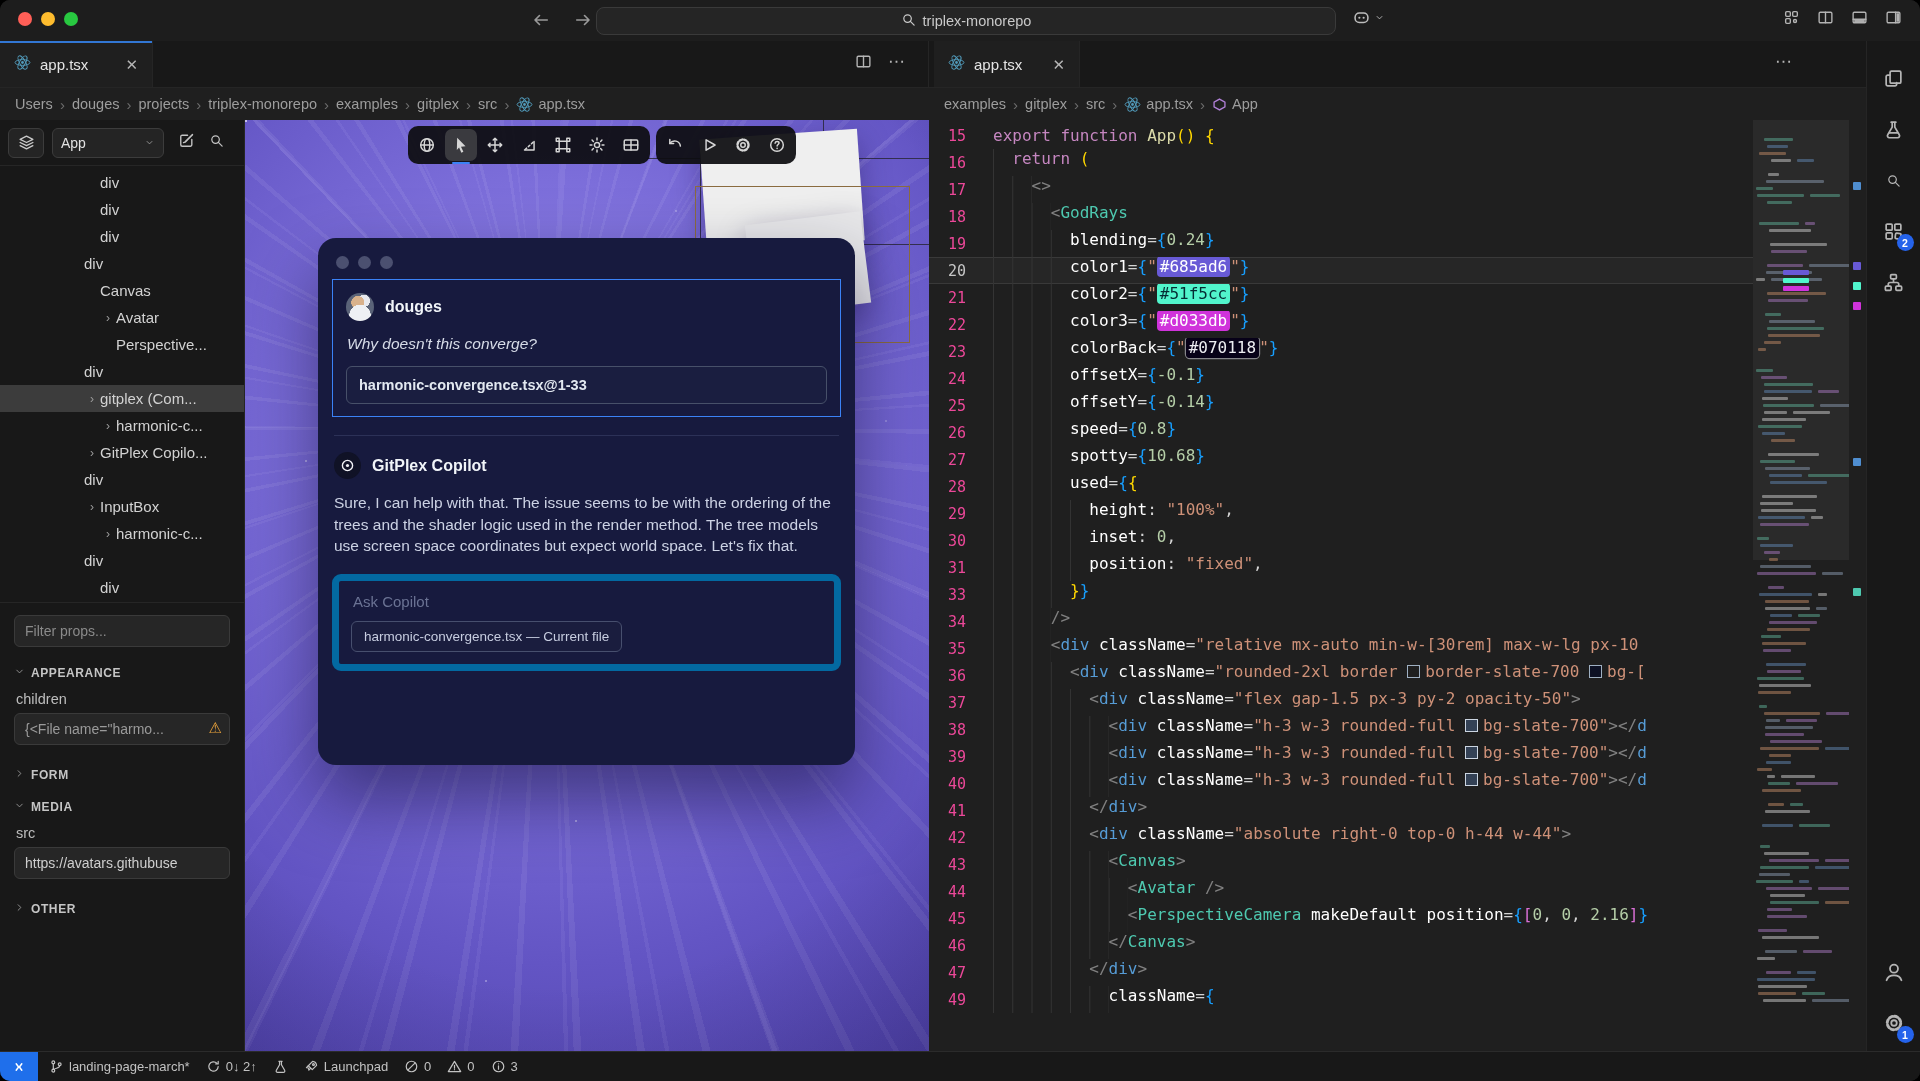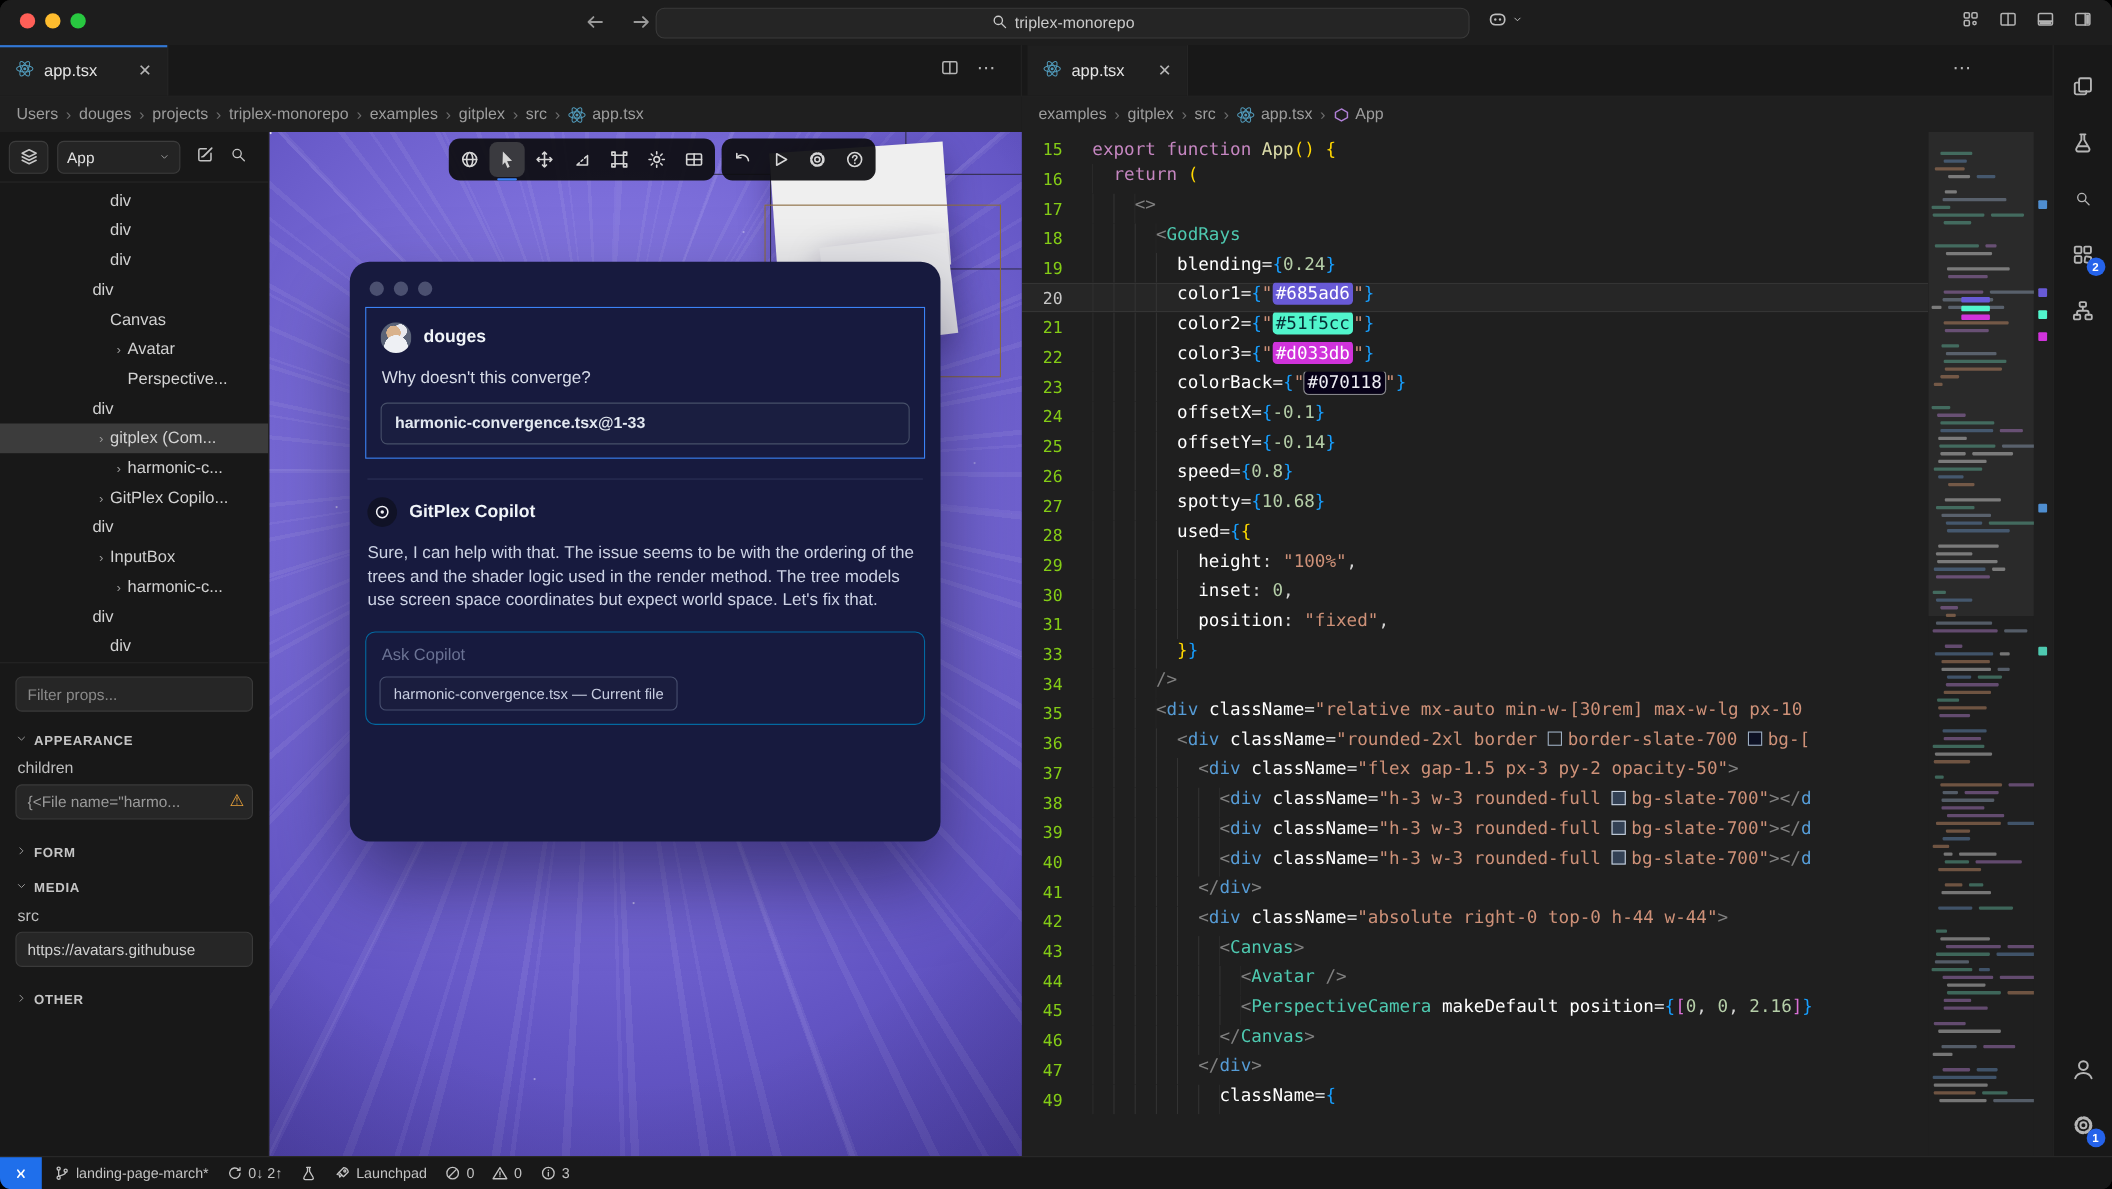--- a/index.html
+++ b/index.html
@@ -95,39 +95,39 @@
     box-shadow:0 34px 70px rgba(8,4,40,.5);padding:14px;}
   .dots{display:flex;gap:9px;padding:4px 2px 10px 4px;}
   .dot{width:13px;height:13px;border-radius:50%;background:#4b5070;}
   .umsg{position:relative;border:1.5px solid #3b82f6;padding:13px 13px 12px;}
   .uhead{display:flex;align-items:center;gap:11px;}
   .avatar{width:28px;height:28px;border-radius:50%;flex:none;
     background:radial-gradient(circle at 50% 80%,#eef0f4 0 40%,transparent 41%),
                radial-gradient(circle at 42% 34%,#d9b28c 0 26%,transparent 27%),
                radial-gradient(circle at 64% 28%,#e8e9ee 0 22%,transparent 23%),#5a6378;}
   .uname{font-size:16px;font-weight:700;color:#f1f5f9;}
-  .utext{font-size:15.5px;color:#d7dce8;margin:14px 0 13px 1px;}
+  .utext{font-size:15.5px;color:#d7dce8;margin:14px 0 13px 1px;font-style:italic;}
   .chipbox{border:1px solid #475069;border-radius:6px;background:rgba(30,34,66,.55);height:38px;display:flex;align-items:center;
     padding:0 12px;font-size:14.5px;font-weight:600;color:#e2e8f0;}
   .divider{height:1px;background:#2c3157;margin:18px 2px 16px;}
   .bhead{display:flex;align-items:center;gap:11px;padding-left:2px;}
   .bavatar{width:27px;height:27px;border-radius:50%;background:#101226;display:flex;align-items:center;justify-content:center;color:#f2f2f6;flex:none;}
   .bname{font-size:16px;font-weight:700;color:#f1f5f9;}
   .btext{font-size:15.5px;line-height:21.5px;color:#ccd2e4;margin:13px 0 0 2px;width:508px;}
-  .askbox{border:1px solid #0369a1;border-radius:9px;margin-top:17px;padding:11px 12px 12px;}
+  .askbox{border:7px solid #0369a1;border-radius:9px;margin-top:17px;padding:11px 12px 12px;}
   .askph{font-size:15px;color:#6b7394;margin:1px 0 11px 2px;}
   .askchip{display:inline-flex;align-items:center;border:1px solid #474f6e;border-radius:6px;background:rgba(28,32,62,.7);
     padding:7px 12px;font-size:13.5px;color:#c7cde0;}
 
   
   .editor{position:absolute;left:929px;top:120px;width:937px;height:931px;background:#1f1f1f;overflow:hidden;}
   .codecol{position:absolute;left:0;top:2px;right:113px;bottom:0;overflow:hidden;}
   .cl{display:flex;height:27px;align-items:center;font-family:"DejaVu Sans Mono",monospace;font-size:16px;}
   .cl.cur{background:rgba(255,255,255,.035);box-shadow:inset 0 1px 0 rgba(255,255,255,.09),inset 0 -1px 0 rgba(255,255,255,.09);}
-  .ln{width:64px;flex:none;text-align:right;padding-right:27px;color:#84cc16;font-size:15px;font-family:"DejaVu Sans Mono",monospace;}
+  .ln{width:64px;flex:none;text-align:right;padding-right:27px;color:#ec4899;font-size:15px;font-family:"DejaVu Sans Mono",monospace;}
   .cl.cur .ln{color:#c6c6c6;}
   .ctext{white-space:pre;overflow:hidden;flex:1;}
   .ind{display:inline-block;height:27px;vertical-align:top;background-image:linear-gradient(to right,#343434 1px,transparent 1px);background-size:2ch 100%;}
   .tk-kw{color:#c586c0}.tk-fn{color:#dcdcaa}.tk-cmp{color:#4ec9b0}.tk-tag{color:#569cd6}.tk-attr{color:#ffffff}
   .tk-str{color:#ce9178}.tk-num{color:#b5cea8}.tk-pn{color:#d4d4d4}.tk-ang{color:#808080}
   .tk-b1{color:#ffd700}.tk-b2{color:#da70d6}.tk-b3{color:#179fff}
   .tk-c1{background:#685ad6;color:#fff;border-radius:4px;padding:1px 3px;}
   .tk-c2{background:#51f5cc;color:#052c33;border-radius:4px;padding:1px 3px;}
   .tk-c3{background:#d033db;color:#fff;border-radius:4px;padding:1px 3px;}
   .tk-cB{background:#070118;color:#ededf2;border-radius:4px;padding:1px 3px;box-shadow:0 0 0 1.2px rgba(235,235,245,.5);}

